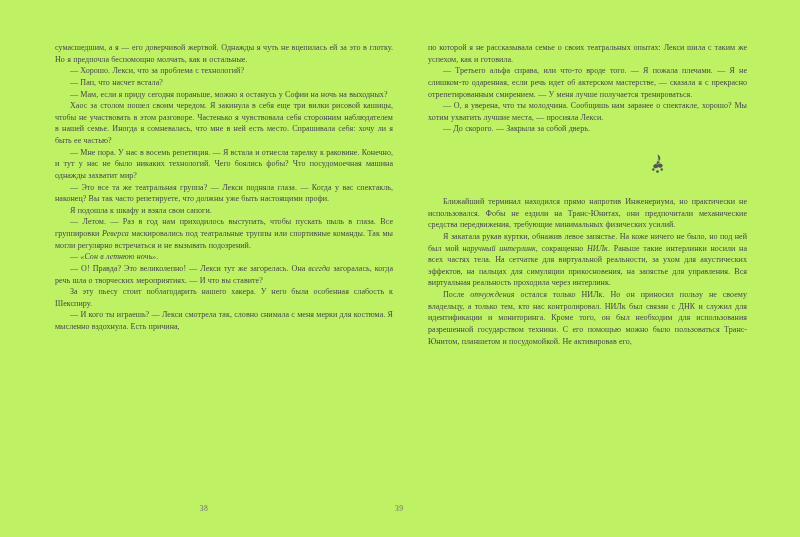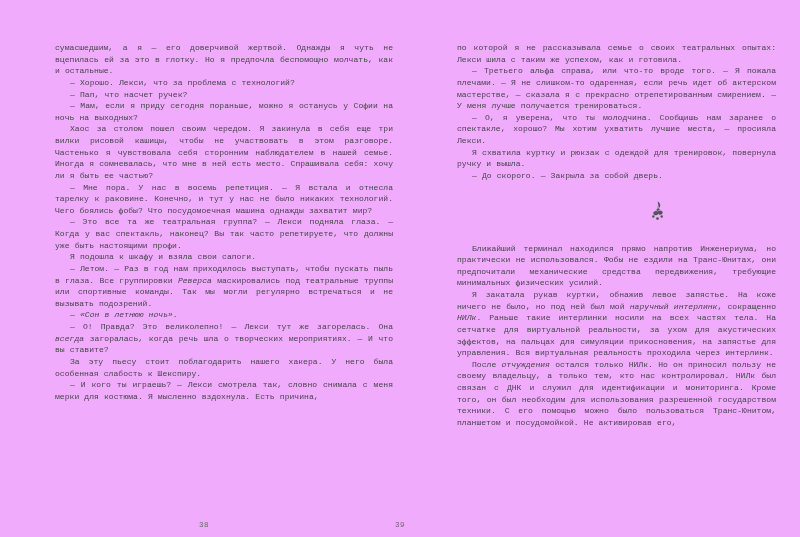--- a/index.html
+++ b/index.html
@@ -12,23 +12,22 @@
     height: 537px;
     overflow: hidden;
     font-family: "Liberation Serif", "DejaVu Serif", serif;
     color: #3a3a3a;
   }
 
   .spread {
     position: relative;
     width: 800px;
     height: 537px;
-    background: #f0abfc;
+    background: #bef264;
     display: flex;
-    font-family: Liberation Mono, monospace;
   }
 
   .page {
     position: relative;
     width: 400px;
     height: 537px;
     box-sizing: border-box;
   }
 
   .page-left  { padding: 42px 10px 0 55px; }
@@ -38,21 +37,21 @@
     width: 338px;
     font-size: 8.05px;
     line-height: 11.62px;
     text-align: justify;
     text-justify: inter-word;
     color: #46464a;
     letter-spacing: 0.02px;
     word-spacing: 0.25px;
     -webkit-font-smoothing: antialiased;
   }
-  .page-right .textblock { width: 319px; margin-left: 29px; }
+  .page-right .textblock { width: 319px; }
 
   .textblock p {
     margin: 0;
     text-indent: 15px;
   }
   .textblock p.cont {
     text-indent: 0;
   }
 
   .textblock i, .textblock em {
@@ -71,58 +70,57 @@
     display: inline-block;
     color: #53535a;
     font-size: 19px;
     line-height: 19px;
     transform: translateX(70px);
   }
   .ornament svg { display: block; }
 
   .folio {
     position: absolute;
-    bottom: 8px;
+    bottom: 24px;
     font-size: 7.6px;
     color: #6a6a70;
     letter-spacing: 0.4px;
   }
   .folio-left  { left: 0; width: 400px; text-align: center; text-indent: 8px; }
   .folio-right { left: 0; width: 400px; text-indent: -5px; }
 </style>
 </head>
 <body>
 
 <div class="spread">
 
   <div class="page page-left">
     <div class="textblock">
         <p class="cont">сумасшедшим, а я — его доверчивой жертвой. Однажды я чуть не вцепилась ей за это в глотку. Но я предпочла беспомощно молчать, как и остальные.</p>
         <p>— Хорошо. Лекси, что за проблема с технологий?</p>
-        <p>— Пап, что насчет ручек?</p>
+        <p>— Пап, что насчет встала?</p>
         <p>— Мам, если я приду сегодня пораньше, можно я останусь у Софии на ночь на выходных?</p>
         <p>Хаос за столом пошел своим чередом. Я закинула в себя еще три вилки рисовой кашицы, чтобы не участвовать в этом разговоре. Частенько я чувствовала себя сторонним наблюдателем в нашей семье. Иногда я сомневалась, что мне в ней есть место. Спрашивала себя: хочу ли я быть ее частью?</p>
         <p>— Мне пора. У нас в восемь репетиция. — Я встала и отнесла тарелку к раковине. Конечно, и тут у нас не было никаких технологий. Чего боялись фобы? Что посудомоечная машина однажды захватит мир?</p>
         <p>— Это все та же театральная группа? — Лекси подняла глаза. — Когда у вас спектакль, наконец? Вы так часто репетируете, что должны уже быть настоящими профи.</p>
         <p>Я подошла к шкафу и взяла свои сапоги.</p>
         <p>— Летом. — Раз в год нам приходилось выступать, чтобы пускать пыль в глаза. Все группировки <i>Реверса</i> маскировались под театральные труппы или спортивные команды. Так мы могли регулярно встречаться и не вызывать подозрений.</p>
         <p>— <i>«Сон в летнюю ночь»</i>.</p>
         <p>— О! Правда? Это великолепно! — Лекси тут же загорелась. Она <i>всегда</i> загоралась, когда речь шла о творческих мероприятиях. — И что вы ставите?</p>
         <p>За эту пьесу стоит поблагодарить нашего хакера. У него была особенная слабость к Шекспиру.</p>
         <p>— И кого ты играешь? — Лекси смотрела так, словно снимала с меня мерки для костюма. Я мысленно вздохнула. Есть причина,</p>
       </div>
     <div class="folio folio-left">38</div>
   </div>
 
   <div class="page page-right">
     <div class="textblock">
         <p class="cont">по которой я не рассказывала семье о своих театральных опытах: Лекси шила с таким же успехом, как и готовила.</p>
         <p>— Третьего альфа справа, или что-то вроде того. — Я пожала плечами. — Я не слишком-то одаренная, если речь идет об актерском мастерстве, — сказала я с прекрасно отрепетированным смирением. — У меня лучше получается тренироваться.</p>
         <p>— О, я уверена, что ты молодчина. Сообщишь нам заранее о спектакле, хорошо? Мы хотим ухватить лучшие места, — просияла Лекси.</p>
-        <p>Я схватила куртку и рюкзак с одеждой для тренировок, повернула ручку и вышла.</p>
         <p>— До скорого. — Закрыла за собой дверь.</p>
       </div>
 
     <div class="ornament-wrap">
       <span class="ornament">
         <svg width="15" height="20" viewBox="0 0 15 20" aria-hidden="true">
           <path d="M7.6 0.6c1.9 1.0 2.9 2.6 2.6 4.3-0.2 1.2-1.0 2.0-2.0 2.4 0.1-0.9-0.1-1.7-0.8-2.3 0.6 1.3 0.5 2.4-0.3 3.2-0.4 0.4-0.9 0.6-1.5 0.7 1.0 0.2 1.8 0.7 2.2 1.5l-0.1 0.4c-0.5-0.5-1.1-0.8-1.9-0.8-1.4 0-2.5 1.0-2.5 2.2 0 1.2 1.0 2.1 2.3 2.1 1.0 0 1.8-0.5 2.1-1.3 0.1 0.4 0.1 0.8 0 1.2 0.4-0.5 0.6-1.1 0.6-1.8 0.3 0.8 1.1 1.3 2.1 1.3 1.3 0 2.3-0.9 2.3-2.1 0-1.2-1.1-2.2-2.5-2.2-0.8 0-1.4 0.3-1.9 0.8l-0.1-0.4c0.4-0.8 1.2-1.3 2.2-1.5-0.6-0.1-1.1-0.3-1.5-0.7" fill="#53535a"></path>
           <circle cx="7.5" cy="17.6" r="1.35" fill="#53535a"></circle>
           <circle cx="3.3" cy="15.6" r="1.25" fill="#53535a"></circle>
           <circle cx="11.7" cy="15.6" r="1.25" fill="#53535a"></circle>

